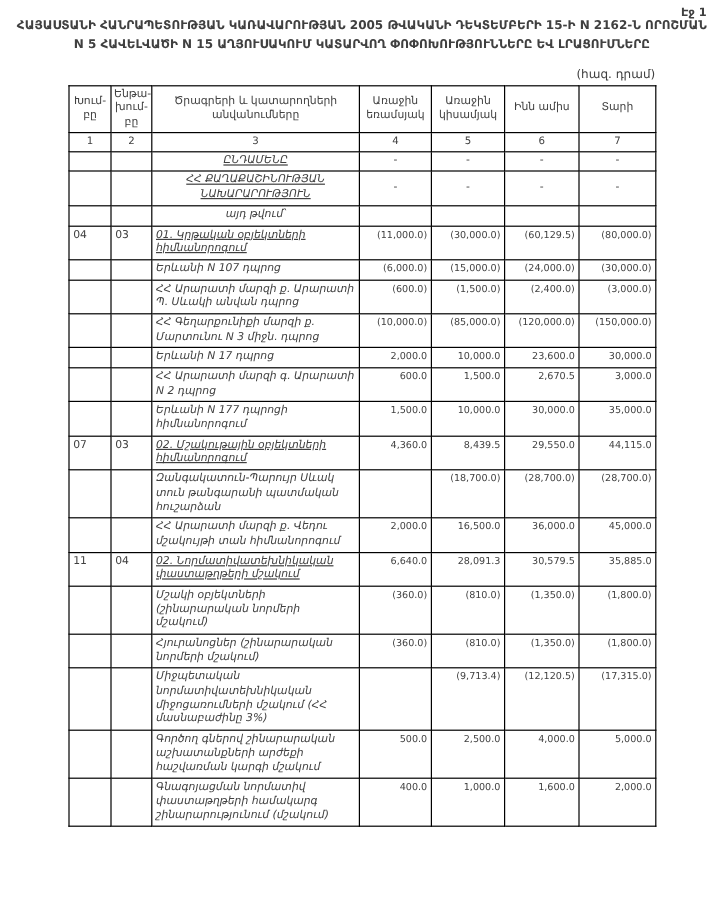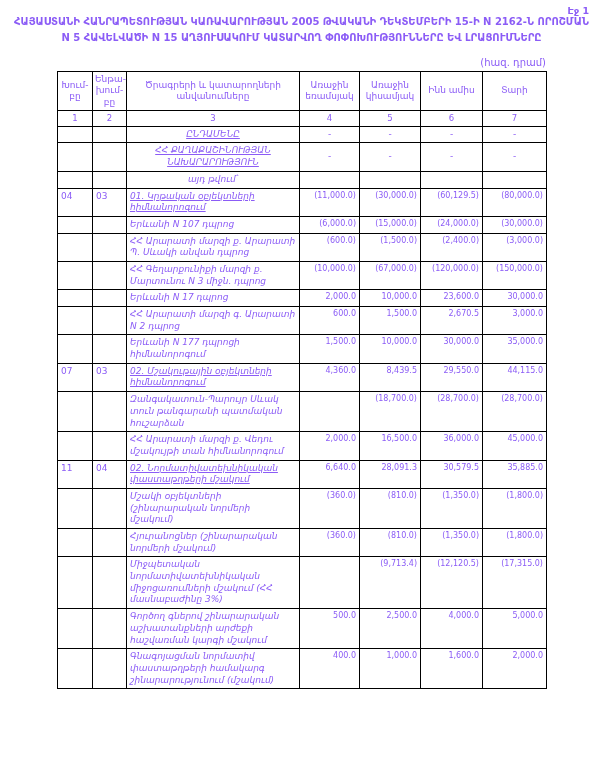--- a/index.html
+++ b/index.html
@@ -2,21 +2,21 @@
 <html><head>
 <meta charset="utf-8">
 <style>
   * { box-sizing: border-box; }
   html, body { margin: 0; padding: 0; background: #ffffff; }
   .page {
     position: relative;
     width: 603px;
     height: 761px;
     background: #ffffff;
-    color: #8b5cf6;
+    color: #404040;
     font-family: "DejaVu Sans", "Liberation Sans", sans-serif;
     overflow: hidden;
   }
   .page-label {
     position: absolute;
     top: 5px;
     right: 14px;
     font-size: 9.5px;
     font-weight: bold;
   }
@@ -183,21 +183,21 @@
           <td class="num-cell">(600.0)</td>
           <td class="num-cell">(1,500.0)</td>
           <td class="num-cell">(2,400.0)</td>
           <td class="num-cell">(3,000.0)</td>
         </tr>
         <tr class="row-item">
           <td class="code-cell"></td>
           <td class="code-cell"></td>
           <td class="name-cell"><span class="name-text">ՀՀ Գեղարքունիքի մարզի ք. Մարտունու N 3 միջն. դպրոց</span></td>
           <td class="num-cell">(10,000.0)</td>
-          <td class="num-cell">(67,000.0)</td>
+          <td class="num-cell">(85,000.0)</td>
           <td class="num-cell">(120,000.0)</td>
           <td class="num-cell">(150,000.0)</td>
         </tr>
         <tr class="row-item">
           <td class="code-cell"></td>
           <td class="code-cell"></td>
           <td class="name-cell"><span class="name-text">Երևանի N 17 դպրոց</span></td>
           <td class="num-cell">2,000.0</td>
           <td class="num-cell">10,000.0</td>
           <td class="num-cell">23,600.0</td>

